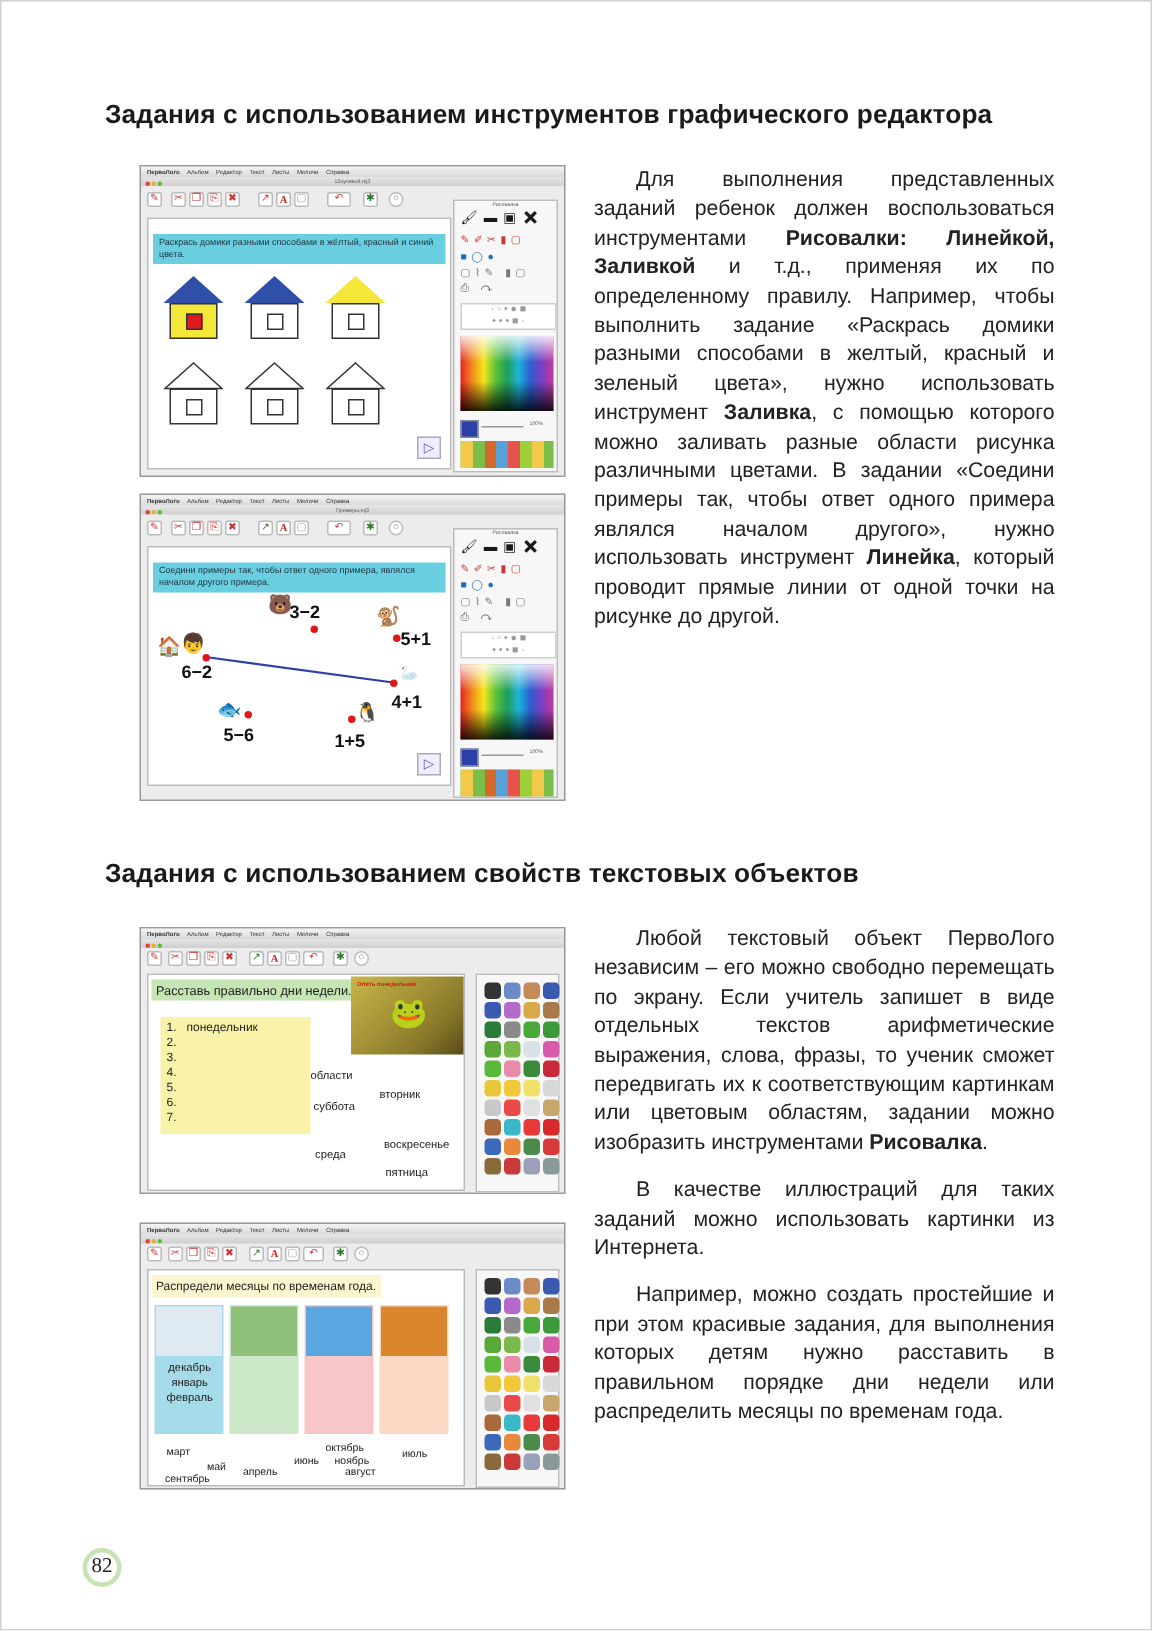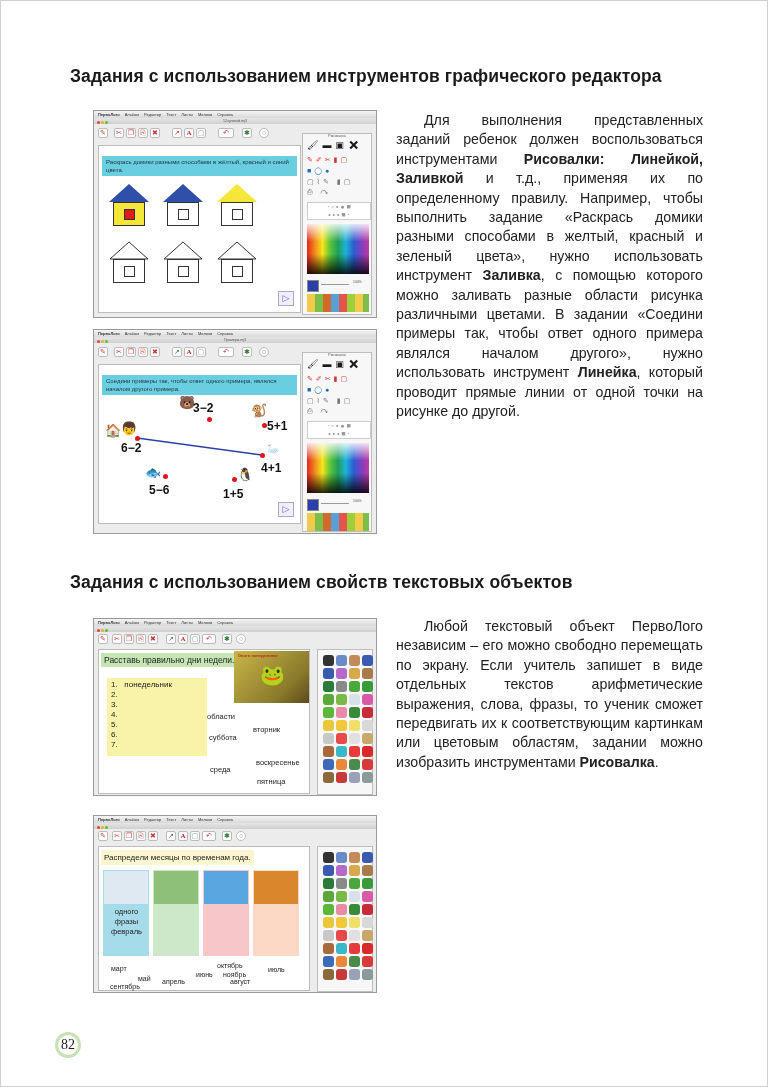--- a/index.html
+++ b/index.html
@@ -312,22 +312,22 @@
           <div style="position: absolute; left: 1px; top: 1px; right: 1px; height: 33px; background: rgb(143, 192, 122);"></div>
         </div>
         <div style="position: absolute; top: 23px; height: 86px; width: 46px; left: 104px; background: rgb(247, 198, 200);">
           <div style="position: absolute; left: 1px; top: 1px; right: 1px; height: 33px; background: rgb(90, 166, 224);"></div>
         </div>
         <div style="position: absolute; top: 23px; height: 86px; width: 46px; left: 154px; background: rgb(251, 217, 196);">
           <div style="position: absolute; left: 1px; top: 1px; right: 1px; height: 33px; background: rgb(217, 134, 44);"></div>
         </div>
       </div>
     <div style="position:absolute; left:12px; top:60px; font-size:7.5px; line-height:10px; text-align:center; color:#222">
-      <div>одного</div>
-      <div>фразы</div>
+      <div>декабрь</div>
+      <div>январь</div>
       <div>февраль</div>
     </div>
     <span class="word" style="left:12px; top:118px; font-size:7px">март</span>
     <span class="word" style="left:118px; top:115px; font-size:7px">октябрь</span>
     <span class="word" style="left:169px; top:119px; font-size:7px">июль</span>
     <span class="word" style="left:97px; top:124px; font-size:7px">июнь</span>
     <span class="word" style="left:124px; top:124px; font-size:7px">ноябрь</span>
     <span class="word" style="left:39px; top:128px; font-size:7px">май</span>
     <span class="word" style="left:63px; top:131px; font-size:7px">апрель</span>
     <span class="word" style="left:131px; top:131px; font-size:7px">август</span>
@@ -344,15 +344,17 @@
       <i style="background:#c8c8c8"></i><i style="background:#e84a4a"></i><i style="background:#e0e0e0"></i><i style="background:#c8a86a"></i>
       <i style="background:#a86a3a"></i><i style="background:#3ab8c8"></i><i style="background:#e83a3a"></i><i style="background:#d82a2a"></i>
       <i style="background:#3a6ab8"></i><i style="background:#e8883a"></i><i style="background:#4a8a4a"></i><i style="background:#d83a3a"></i>
       <i style="background:#8a6a3a"></i><i style="background:#c83a3a"></i><i style="background:#9aa0b8"></i><i style="background:#8a9a9a"></i>
     </div>
   </div>
 </div>
 
 <div class="body-text" style="top:617px;">
   <p><span>Любой текстовый объект ПервоЛого независим – его можно свободно перемещать по экрану. Если учитель запишет в виде отдельных текстов арифметические выражения, слова, фразы, то ученик сможет передвигать их к соответствующим картинкам или цветовым областям, задании можно изобразить инструментами </span><b>Рисовалка</b><span>.</span></p>
+  <p>В качестве иллюстраций для таких заданий можно использовать картинки из Интернета.</p>
+  <p>Например, можно создать простейшие и при этом красивые задания, для выполнения которых детям нужно расставить в правильном порядке дни недели или распределить месяцы по временам года.</p>
 </div>
 
 <div class="page-number">82</div>
 
 </body></html>

